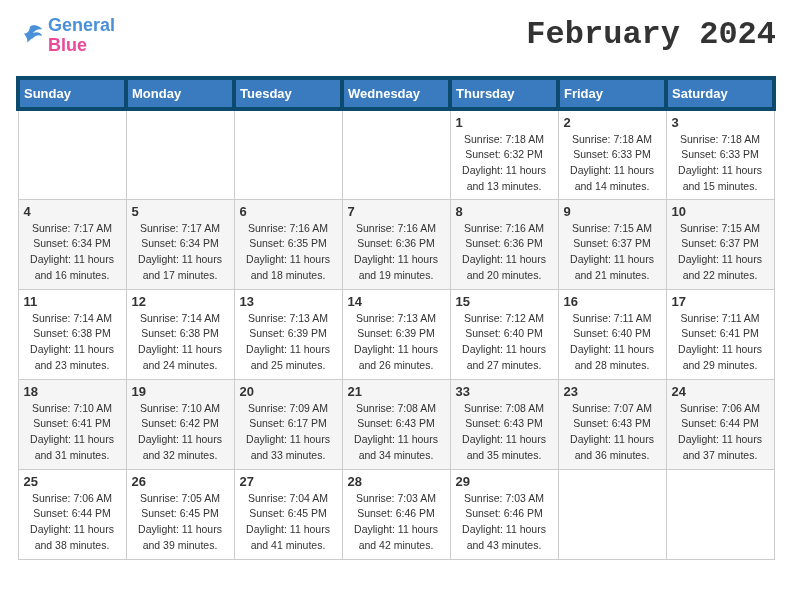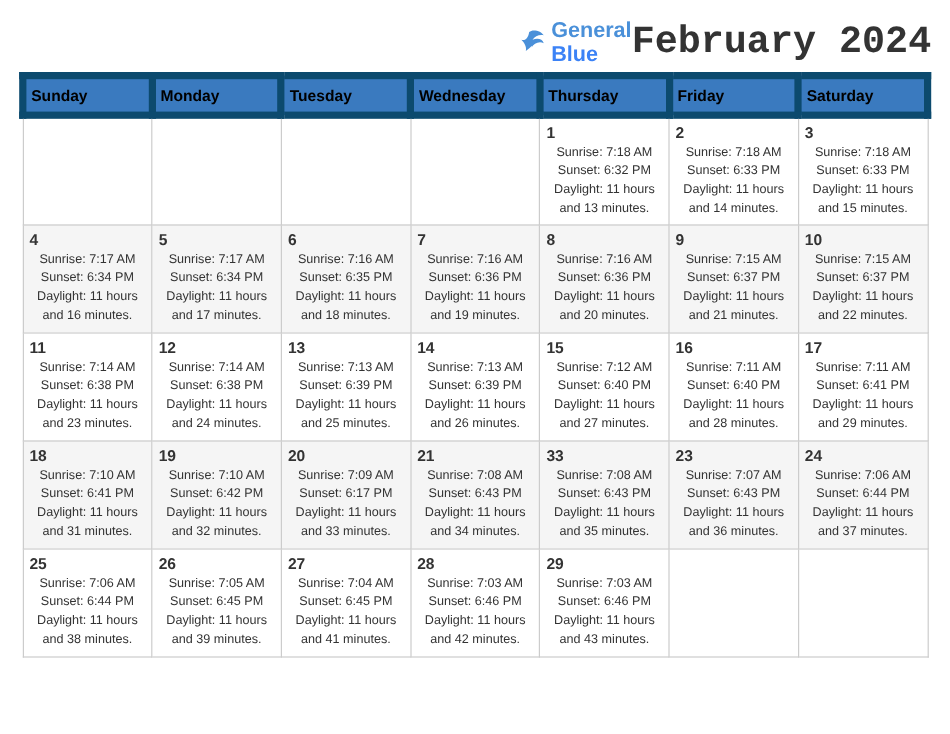--- a/index.html
+++ b/index.html
@@ -5,23 +5,23 @@
     * { box-sizing: border-box; margin: 0; padding: 0; }
     body {
       font-family: Arial, sans-serif;
       background: #fff;
       width: 792px;
       min-height: 612px;
       padding: 16px;
     }
     .header {
       display: flex;
-      justify-content: flex-end;
+      justify-content: space-between;
       align-items: flex-start;
-      margin-bottom: 4px;
+      margin-bottom: 20px;
     }
     .logo {
       display: flex;
       align-items: center;
       gap: 4px;
     }
     .logo-text {
       font-size: 18px;
       font-weight: bold;
       color: #333;
@@ -47,25 +47,25 @@
       font-size: 16px;
       font-weight: normal;
       color: #555;
     }
     table {
       width: 100%;
       border-collapse: collapse;
     }
     thead th {
       background-color: #3a7abf;
-      color: #000000;
+      color: #ffffff;
       font-size: 13px;
       font-weight: bold;
       padding: 6px 4px;
-      border: 6px solid #0c4a6e;
+      border: 4px solid #0c4a6e;
       text-align: left;
     }
     tbody td {
       border: 1px solid #ccc;
       vertical-align: top;
       padding: 4px 5px;
       font-size: 11px;
       color: #333;
       min-height: 80px;
       height: 90px;
@@ -96,21 +96,21 @@
 </head>
 <body>
 
 <div class="header">
   <div class="logo">
     <svg class="logo-bird" viewBox="0 0 30 30" xmlns="http://www.w3.org/2000/svg">
       <path d="M15 5 C18 2, 26 4, 28 8 C24 7, 20 9, 18 12 C22 10, 27 11, 28 15 C24 13, 19 15, 17 19 C19 15, 15 20, 12 22 C13 18, 10 14, 8 12 C11 13, 14 11, 15 5Z" fill="#4a90d9"></path>
     </svg>
     <div class="logo-text">
       <div><span>General</span></div>
-      <div style="color:#3b82f6;">Blue</div>
+      <div style="color:#ec4899;">Blue</div>
     </div>
   </div>
   <div class="title-block">
     <h1>February 2024</h1>
   </div>
 </div>
 
 <table>
   <thead>
     <tr>

